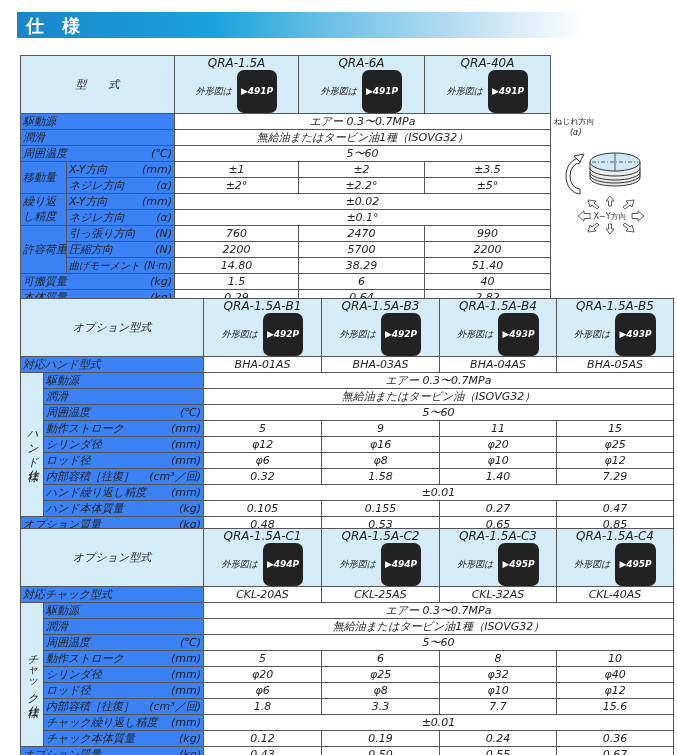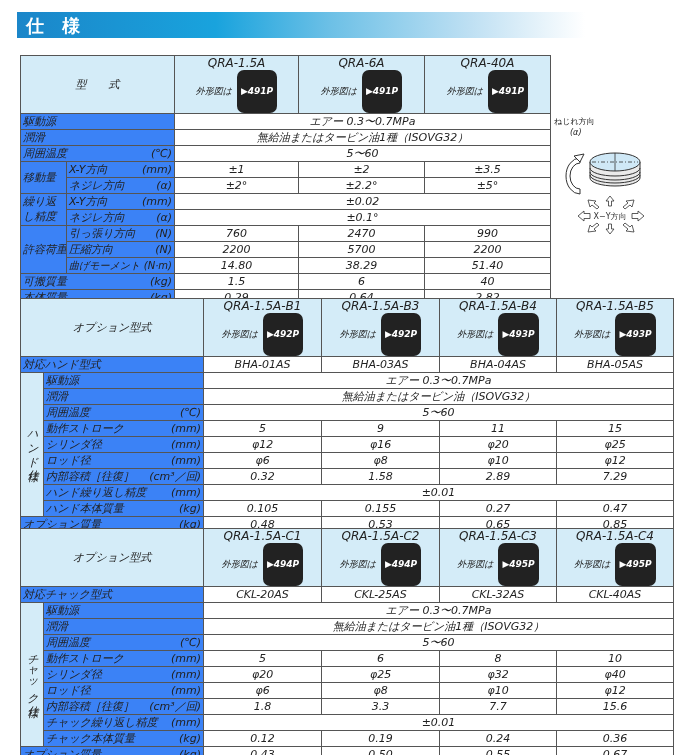--- a/index.html
+++ b/index.html
@@ -238,21 +238,21 @@
     <td class="lbl"><span>ロッド径</span><span class="unit">(mm)</span></td>
     <td class="val">φ6</td>
     <td class="val">φ8</td>
     <td class="val">φ10</td>
     <td class="val">φ12</td>
   </tr>
   <tr>
     <td class="lbl"><span>内部容積［往復］</span><span class="unit">(cm³／回)</span></td>
     <td class="val">0.32</td>
     <td class="val">1.58</td>
-    <td class="val">2.89</td>
+    <td class="val">1.40</td>
     <td class="val">7.29</td>
   </tr>
   <tr>
     <td class="lbl"><span>ハンド繰り返し精度</span><span class="unit">(mm)</span></td>
     <td class="val" colspan="4">±0.01</td>
   </tr>
   <tr>
     <td class="lbl"><span>ハンド本体質量</span><span class="unit">(kg)</span></td>
     <td class="val">0.105</td>
     <td class="val">0.155</td>

